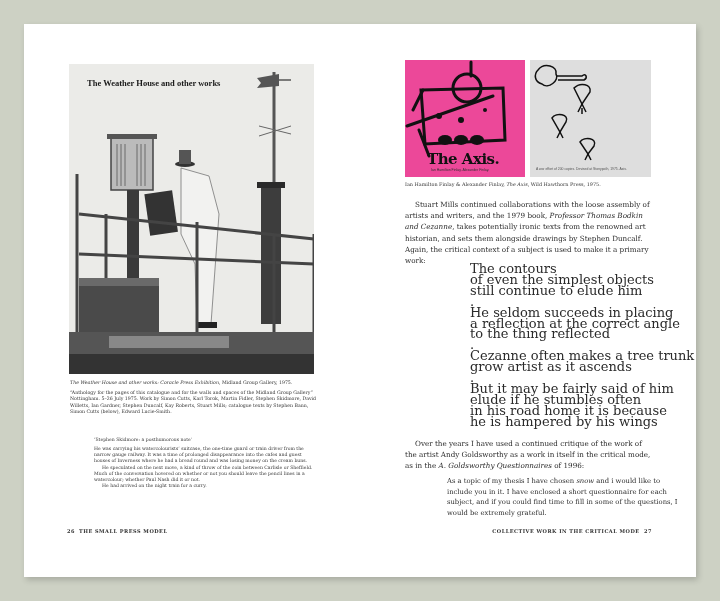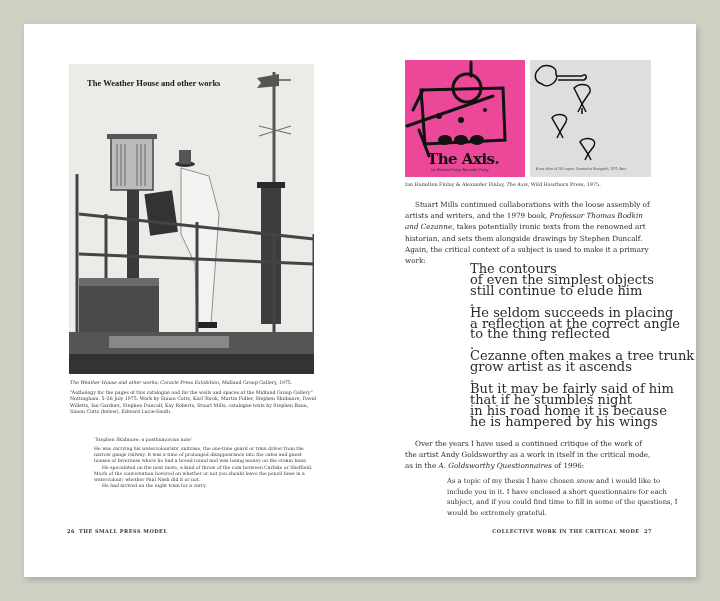--- a/index.html
+++ b/index.html
@@ -165,21 +165,21 @@
   <div>still continue to elude him</div>
   <div class="sep">.</div>
   <div>He seldom succeeds in placing</div>
   <div>a reflection at the correct angle</div>
   <div>to the thing reflected</div>
   <div class="sep">.</div>
   <div>Cezanne often makes a tree trunk</div>
   <div>grow artist as it ascends</div>
   <div class="sep">.</div>
   <div>But it may be fairly said of him</div>
-  <div>that if he stumbles night</div>
+  <div>elude if he stumbles often</div>
   <div>in his road home it is because</div>
   <div>he is hampered by his wings</div>
 </div>
 
 <div class="body-r" style="top:438px;">
   <p><span>Over the years I have used a continued critique of the work of the artist Andy Goldsworthy as a work in itself in the critical mode, as in the </span><i>A. Goldsworthy Questionnaires</i><span> of 1996:</span></p>
 </div>
 
 <div class="quote"><span>As a topic of my thesis I have chosen </span><i>snow</i><span> and i would like to include you in it. I have enclosed a short questionnaire for each subject, and if you could find time to fill in some of the questions, I would be extremely grateful.</span></div>
 

